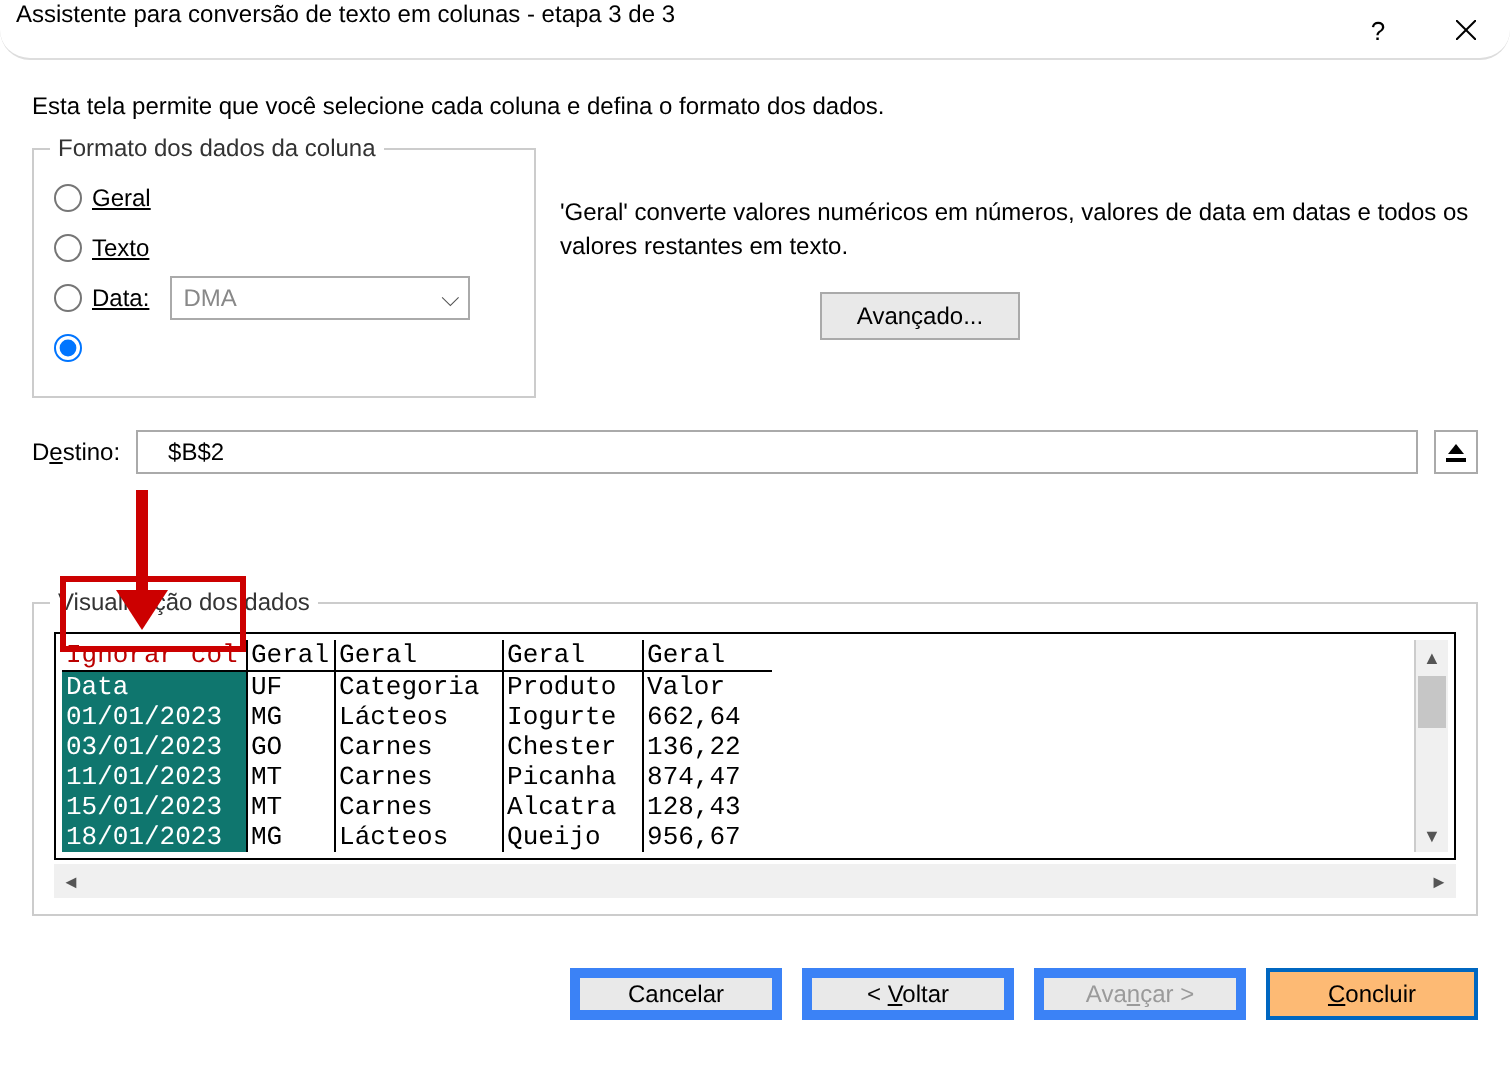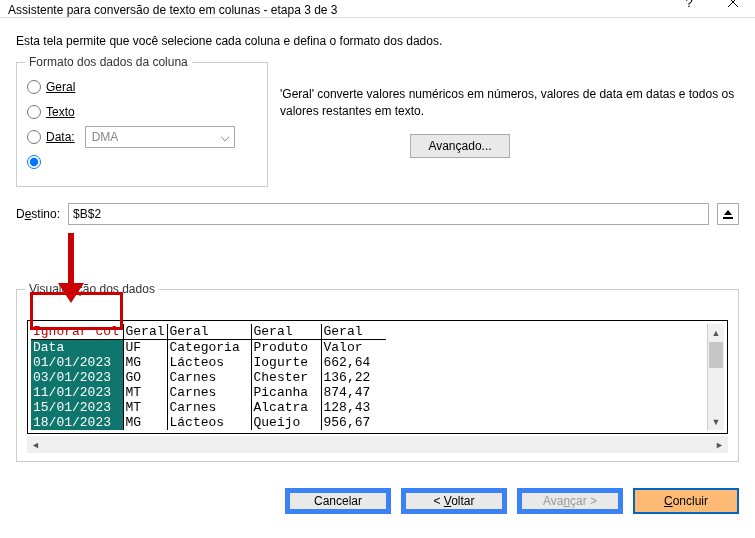--- a/index.html
+++ b/index.html
@@ -1,18 +1,18 @@
 <!DOCTYPE html>
 <html><head>
 <meta charset="utf-8">
 <style>
 * { box-sizing: border-box; margin: 0; padding: 0; }
 body { font-family: "Segoe UI", Tahoma, sans-serif; font-size: 12px; background: #fff; width: 755px; height: 538px; position: relative; }
 
-.titlebar { height: 18px; display: flex; align-items: flex-end; padding-left: 8px; border-bottom: 1px solid #ddd; }
+.titlebar { height: 30px; display: flex; align-items: flex-start; padding-left: 8px; border-bottom: 1px solid #ddd; border-radius: 15px; }
 .titlebar .title { flex: 1; font-size: 12px; color: #000; }
 .titlebar .win-btn { width: 44px; height: 30px; display: flex; align-items: center; justify-content: center; color: #000; font-size: 13px; }
 .titlebar .win-btn.close svg line { stroke: #000; stroke-width: 1; }
 
 .content { padding: 12px 16px 10px 16px; }
 .intro { margin: 4px 0 14px 0; color: #000; }
 
 .fmt-area { display: flex; align-items: flex-start; gap: 12px; }
 .fieldset { border: 1px solid #ccc; padding: 10px 10px 10px 10px; position: relative; width: 252px; }
 .fieldset .legend { position: absolute; top: -8px; left: 8px; background: #fff; padding: 0 4px; font-size: 12px; color: #333; }
@@ -22,31 +22,31 @@
 .date-select { margin-left: 10px; width: 150px; height: 22px; border: 1px solid #aaa; background: #fff; display: flex; align-items: center; justify-content: space-between; padding: 0 4px 0 6px; color: #888; }
 .date-select .chev { color: #555; }
 
 .right-text { flex: 1; padding-top: 24px; }
 .right-text p { color: #000; line-height: 1.4; margin-bottom: 14px; }
 .adv-btn-wrap { padding-left: 130px; }
 .adv-btn { min-width: 100px; height: 24px; border: 1px solid #aaa; background: #e9e9e9; padding: 0 12px; cursor: pointer; font-size: 12px; }
 
 .dest-row { display: flex; align-items: center; margin: 16px 0 8px 0; gap: 8px; }
 .dest-row label span.u { text-decoration: underline; }
-.dest-input { flex: 1; height: 22px; border: 1px solid #aaa; padding: 0 4px; font-size: 12px; }
+.dest-input { flex: 1; height: 22px; border: 1px solid #aaa; padding: 0 15px; font-size: 12px; }
 .collapse-btn { width: 22px; height: 22px; border: 1px solid #aaa; background: #fff; display: flex; align-items: center; justify-content: center; }
 
 .annot { position: relative; height: 56px; margin-top: 4px; }
 .annot .arrow-stem { position: absolute; left: 52px; top: 0; width: 6px; height: 56px; background: #c00; z-index: 6; }
 .annot .arrow-head { position: absolute; left: 42px; top: 50px; width: 0; height: 0; border-left: 13px solid transparent; border-right: 13px solid transparent; border-top: 20px solid #c00; z-index: 6; }
 
 .preview-fieldset { border: 1px solid #ccc; padding: 14px 10px 8px 10px; position: relative; margin-top: 0; }
 .preview-fieldset .legend { position: absolute; top: -8px; left: 8px; background: #fff; padding: 0 4px; font-size: 12px; color: #333; }
 
-.preview-wrap { position: relative; margin-top: 16px; }
+.preview-wrap { position: relative; }
 .preview-outer { border: 1px solid #000; padding: 3px; background: #fff; }
 .preview-body { display: flex; }
 .preview-table { font-family: "Courier New", monospace; font-size: 13px; border-collapse: collapse; }
 .preview-table td, .preview-table th { text-align: left; padding: 0 2px; font-weight: normal; }
 .preview-table th { border-right: 1px solid #000; }
 .preview-table td { border-right: 1px solid #000; }
 .preview-table .hdr { color: #000; }
 .preview-table .hdr.sel { color: #b00; border-bottom: 1px solid #000; }
 .preview-table .hdr-th { border-bottom: 1px solid #000; }
 .preview-table .col-sel { background: #0f766e; color: #fff; }

